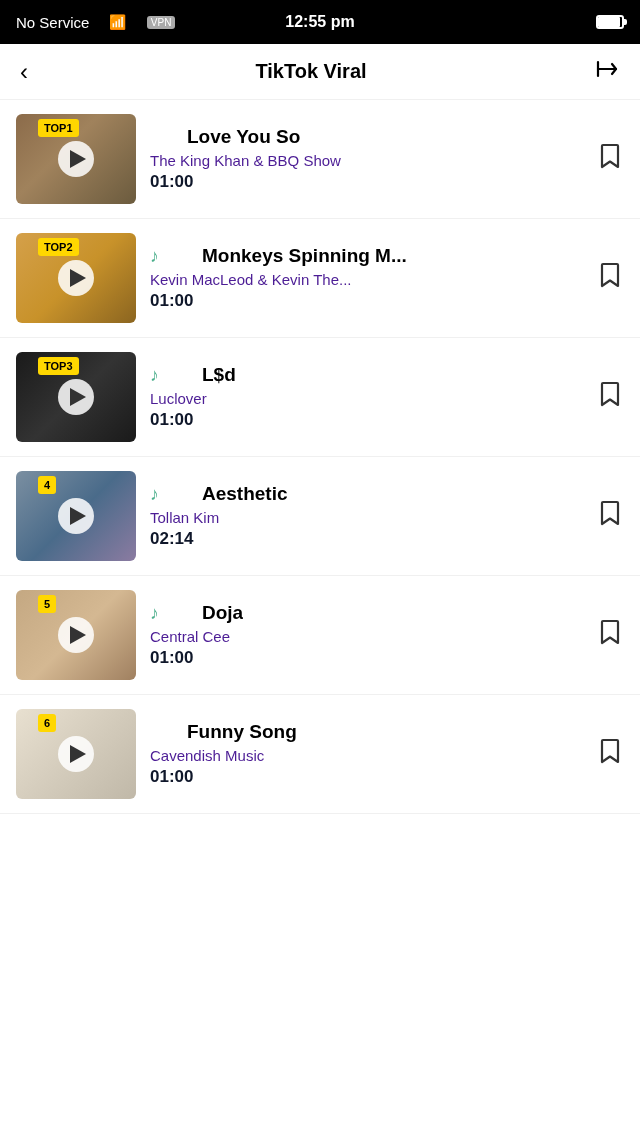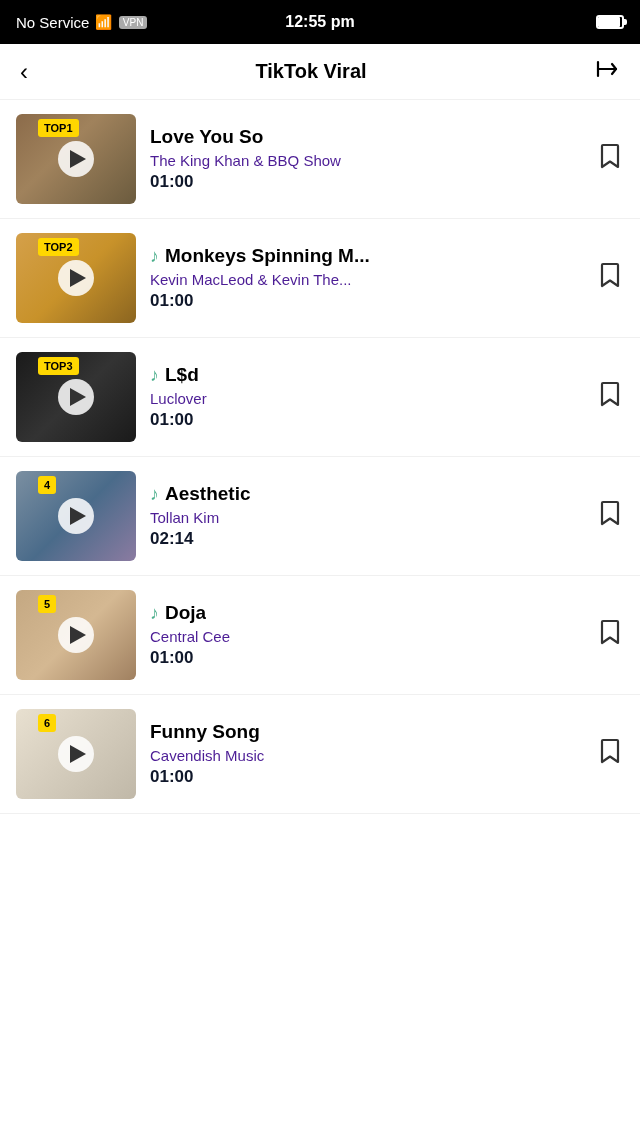--- a/index.html
+++ b/index.html
@@ -21,21 +21,21 @@
       display: flex;
       align-items: center;
       justify-content: space-between;
       padding: 0 16px;
       font-size: 15px;
       font-weight: 500;
     }
     .status-left {
       display: flex;
       align-items: center;
-      gap: 6px;
+      gap: 20px;
       font-size: 15px;
     }
     .status-center {
       font-size: 16px;
       font-weight: 700;
       position: absolute;
       left: 50%;
       transform: translateX(-50%);
     }
     .status-right {
@@ -209,20 +209,21 @@
       flex-shrink: 0;
     }
 
     .track-title {
       font-size: 19px;
       font-weight: 700;
       color: #000;
       white-space: nowrap;
       overflow: hidden;
       text-overflow: ellipsis;
+      margin-left: 37px;
     }
 
     .track-artist {
       font-size: 15px;
       color: #4c1d95;
       margin-bottom: 3px;
       white-space: nowrap;
       overflow: hidden;
       text-overflow: ellipsis;
     }

